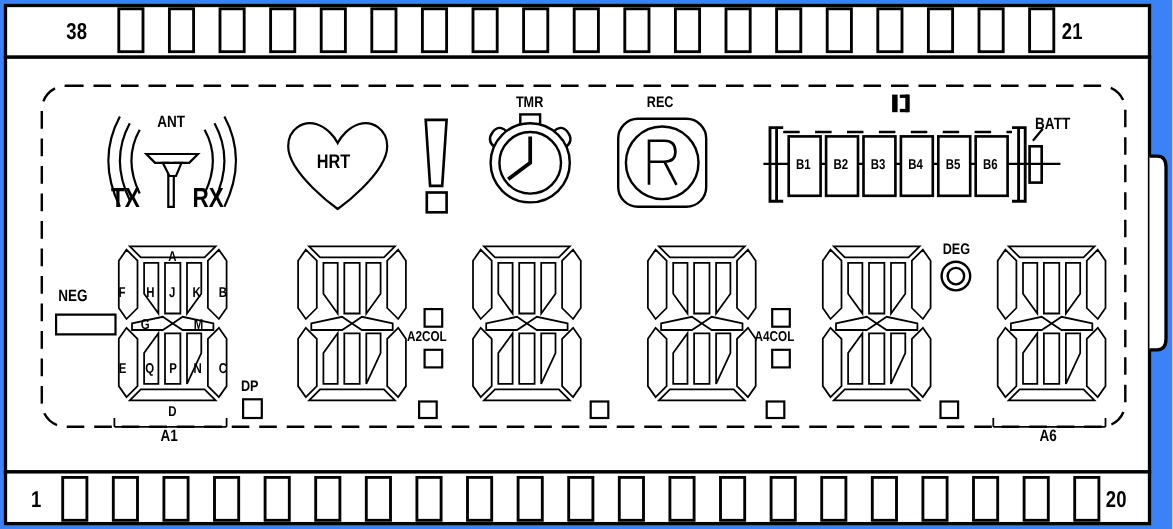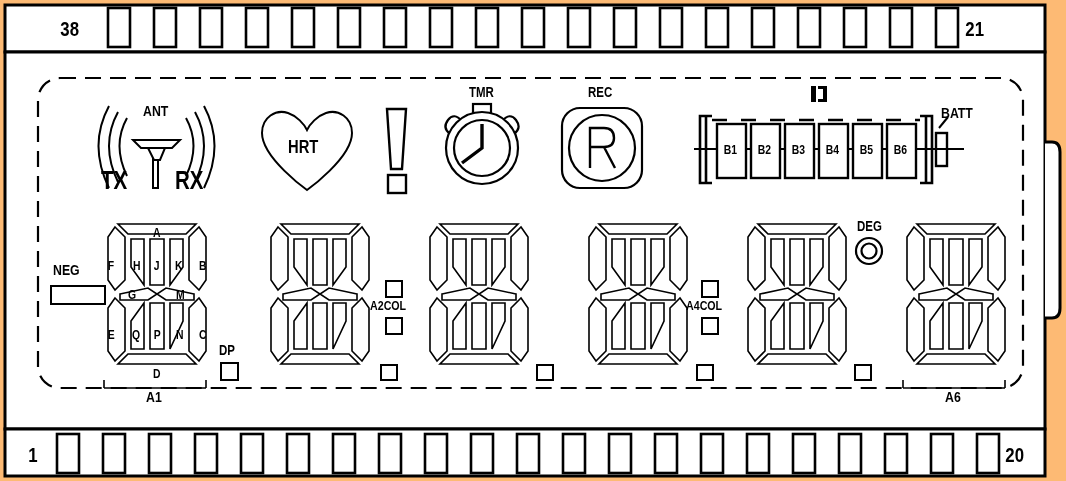--- a/index.html
+++ b/index.html
@@ -6,21 +6,21 @@
     margin: 0; padding: 0;
     background: #ffffff;
   }
   body {
     font-family: "Liberation Sans", sans-serif;
   }
   #panel {
     position: relative;
     width: 1066px;
     height: 481px;
-    background: #fdba74;
+    background: #3b82f6;
     overflow: hidden;
   }
   svg.layer {
     position: absolute;
     left: 0; top: 0;
     width: 1066px;
     height: 481px;
   }
   .lbl {
     position: absolute;

